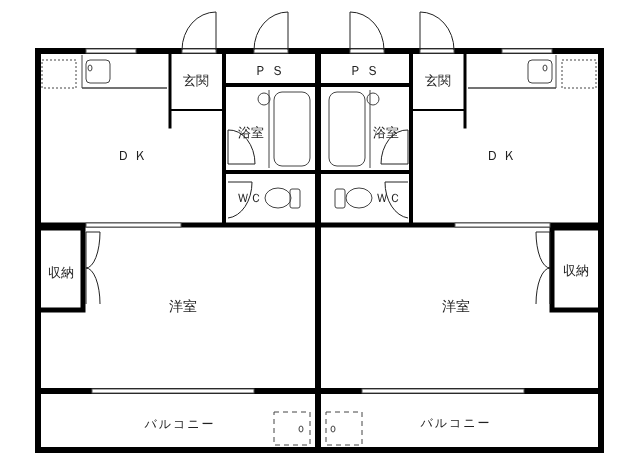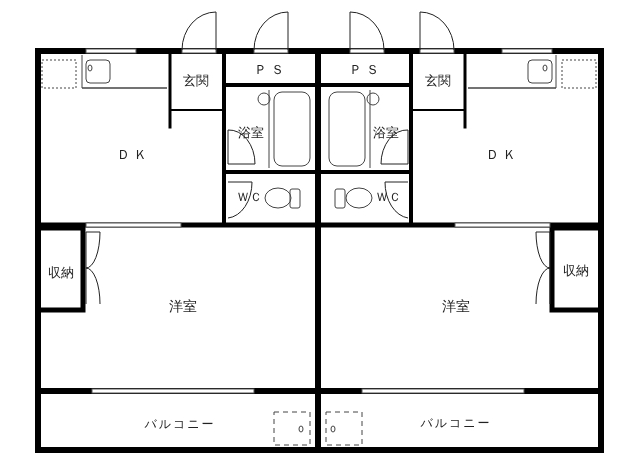--- a/index.html
+++ b/index.html
@@ -1,19 +1,19 @@
 <!DOCTYPE html>
 <html><head>
 <meta charset="utf-8">
 <style>
   html,body{margin:0;padding:0;background:#fff;}
   body{width:640px;height:468px;position:relative;overflow:hidden;font-family:"DejaVu Sans",sans-serif;}
   svg{position:absolute;left:0;top:0;}
   .lbl{position:absolute;color:#222;font-size:13px;white-space:nowrap;transform:translate(-50%,-50%);line-height:1;}
-  .lbl.serif{font-family:Liberation Mono, monospace;letter-spacing:4px;}
+  .lbl.serif{font-family:Liberation Sans, sans-serif;letter-spacing:4px;}
 </style>
 </head>
 <body>
 
 <svg width="640" height="468" viewBox="0 0 640 468">
   <g stroke="#000" fill="none" stroke-linecap="square">
 
     <rect x="38" y="51" width="563" height="399" stroke-width="6"></rect>
 
     <line x1="318" y1="51" x2="318" y2="450" stroke-width="6"></line>

